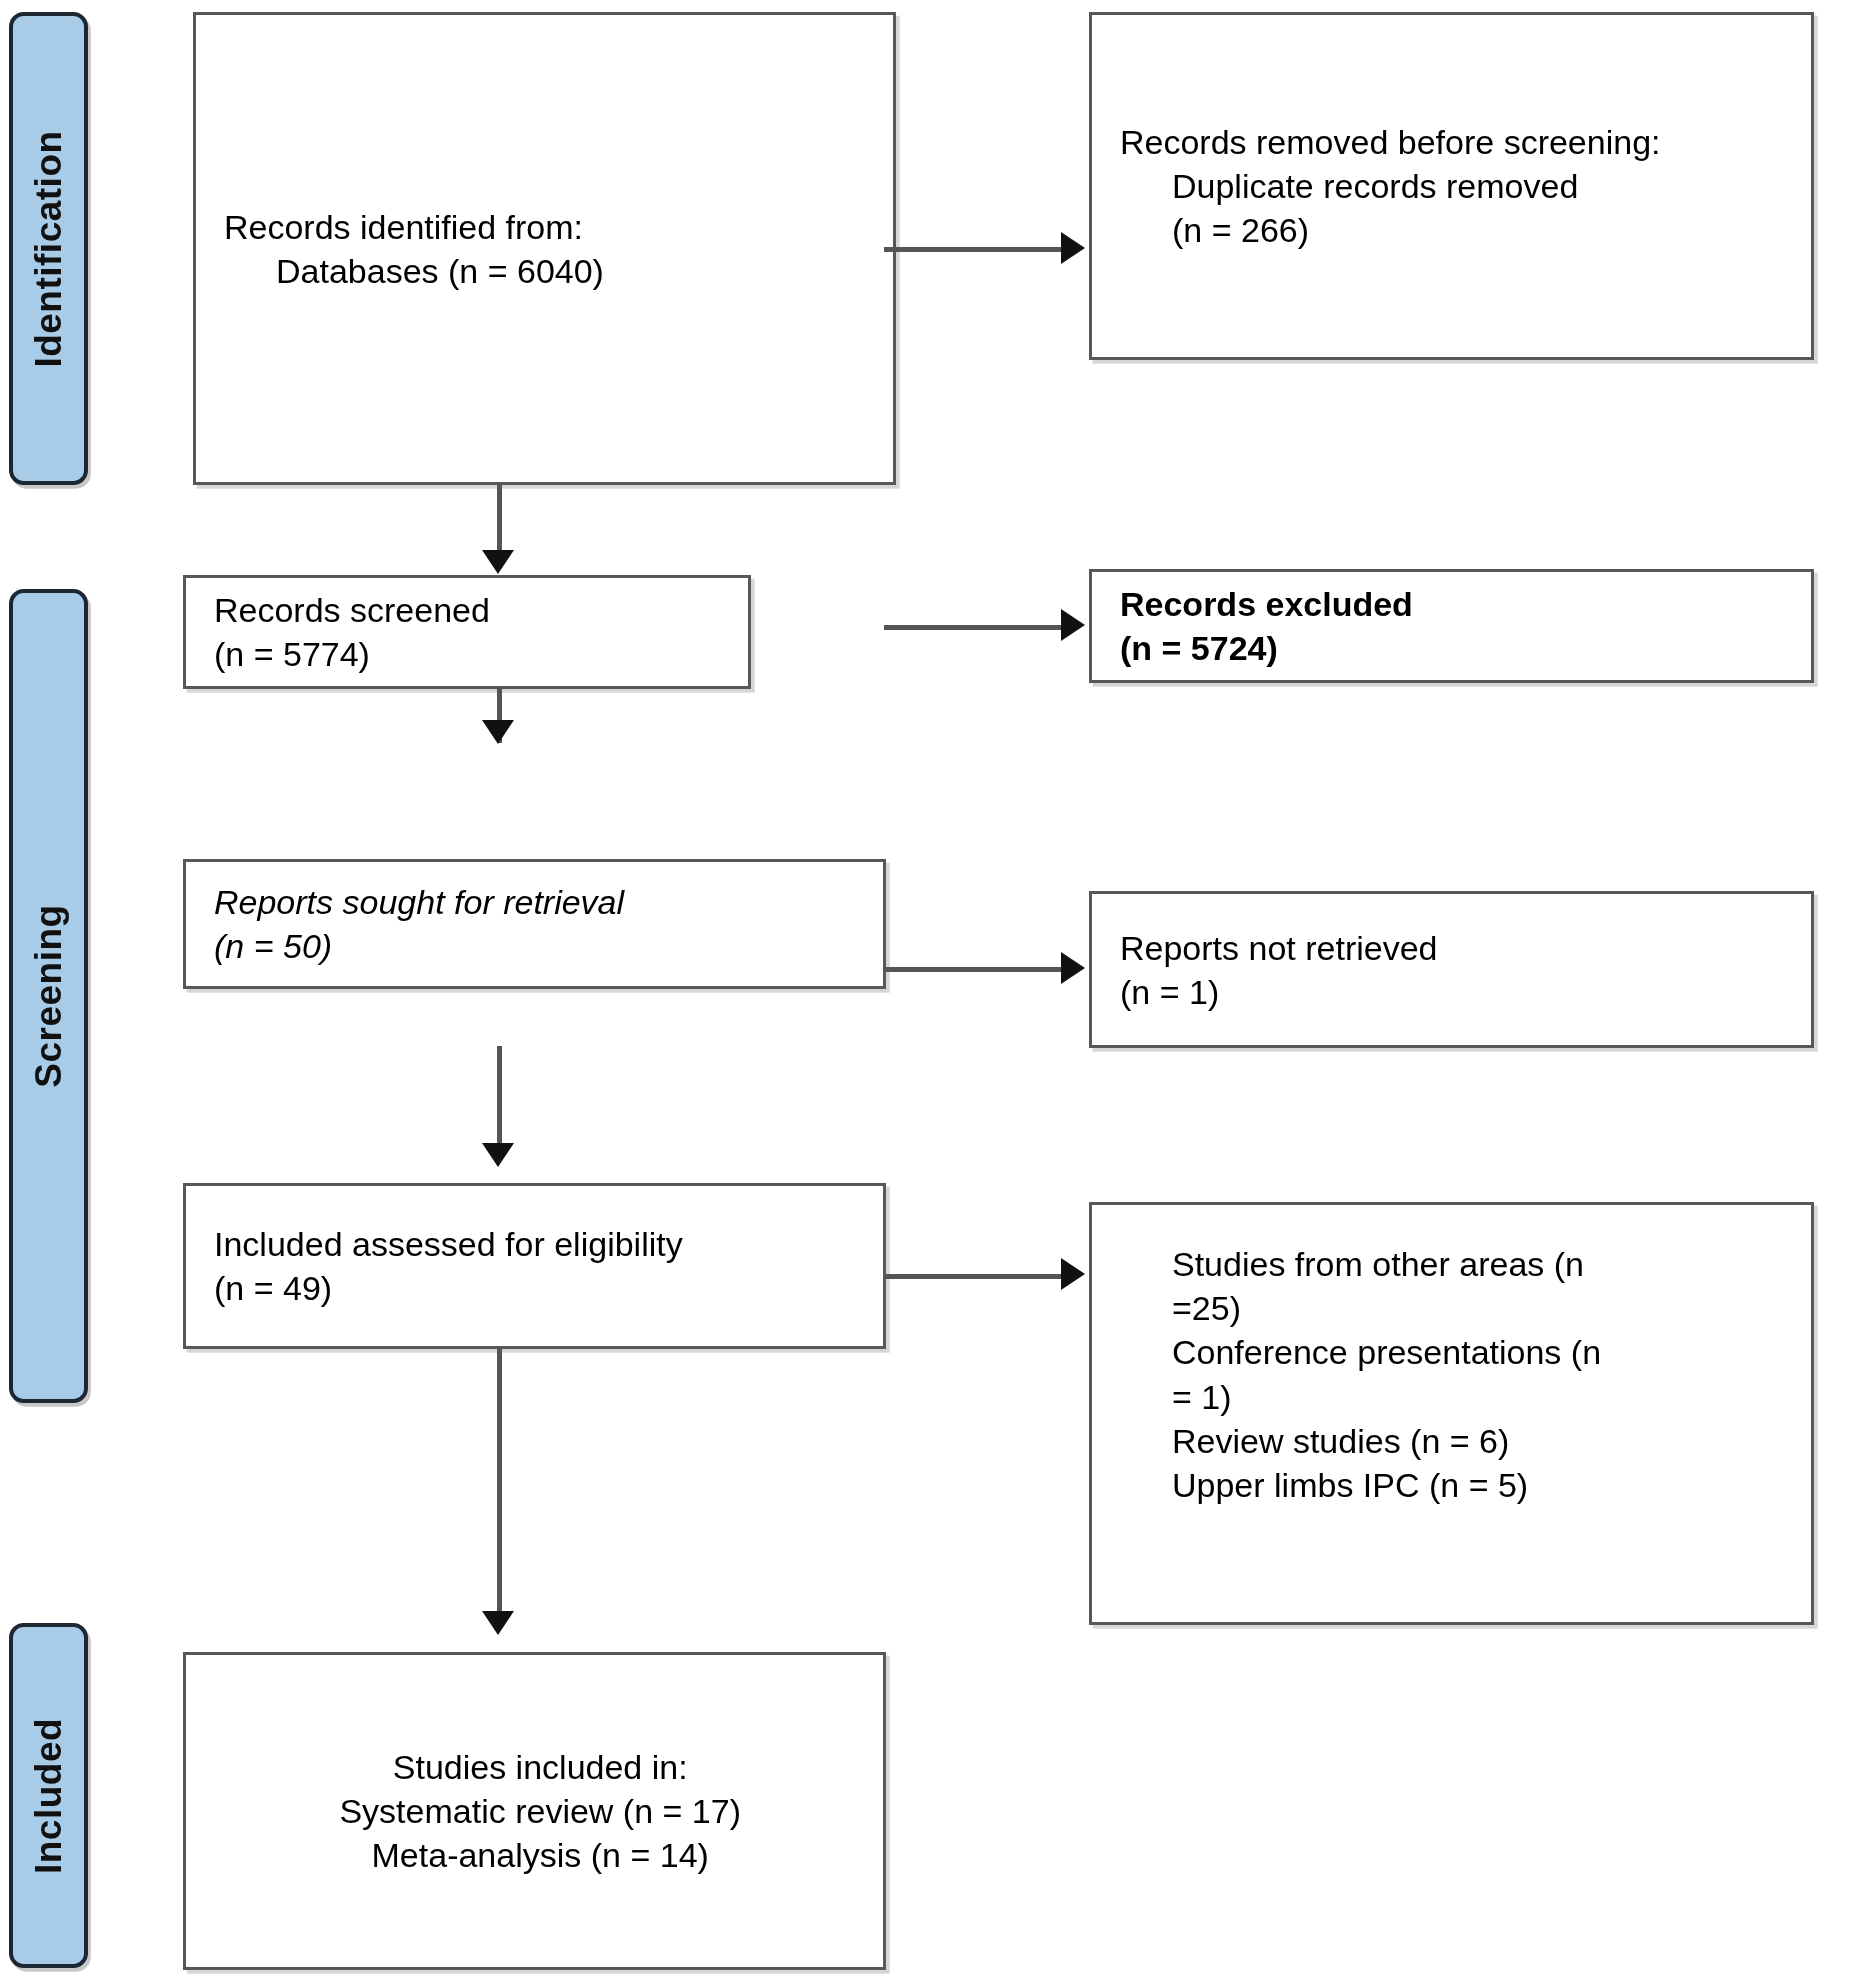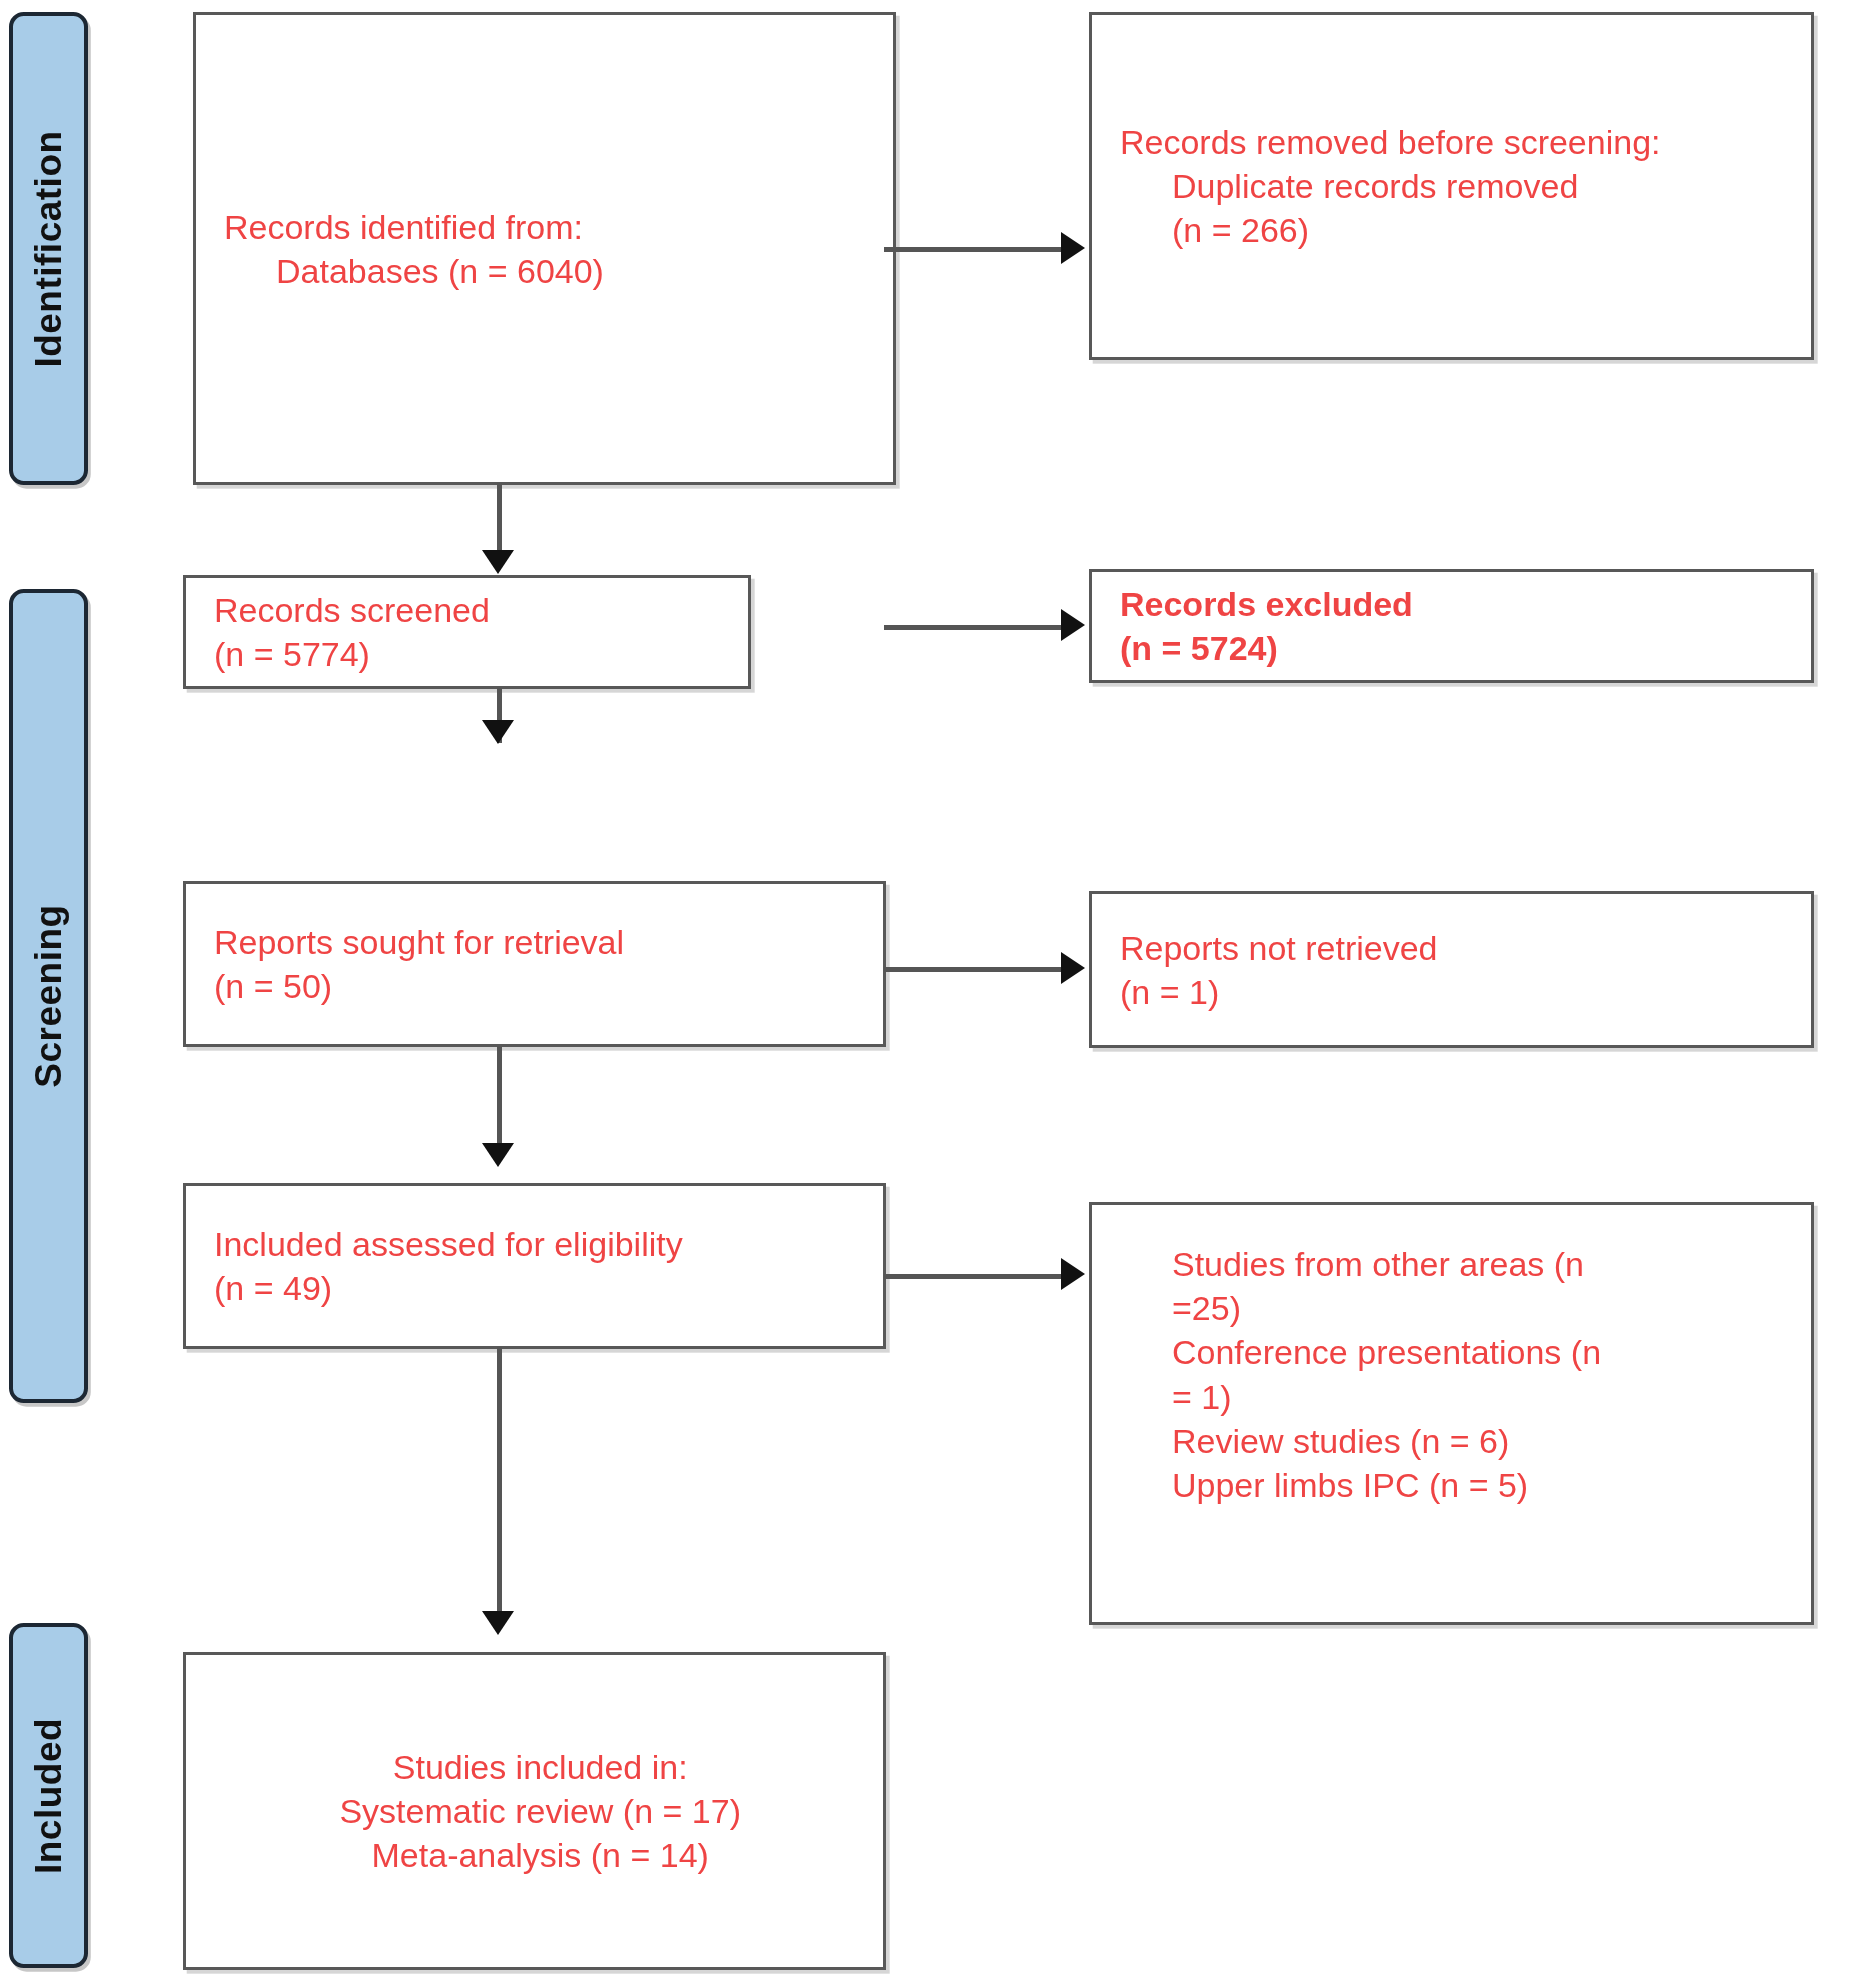--- a/index.html
+++ b/index.html
@@ -48,21 +48,21 @@
     box-shadow: 3.7px 3.7px 0 rgba(0,0,0,0.16);
   }
   .box-inner {
     position: absolute;
     left: 28px;
     right: 16.6px;
     top: 50%;
     transform: translateY(-50%);
     font-size: 34px;
     line-height: 1.30;
-    color: #ef4444;
+    color: #000000;
   }
   .box-inner.top-align {
     top: 0;
     transform: none;
     padding-top: 37px;
   }
   .line { display: block; white-space: pre-wrap; }
   .line.indent { padding-left: 52px; }
 
   
@@ -142,21 +142,21 @@
       <span class="line">(n = 5724)</span>
     </div>
   </div>
 
   <div class="h-line" style="left:884px; top:625px; width:179px;"></div>
   <div class="h-arrow" style="left:1061px; top:609px;"></div>
 
   <div class="v-line" style="left:497px; top:688px; width:4.6px; height:55px;"></div>
   <div class="v-arrow" style="left:482px; top:720px;"></div>
 
-  <div class="box" style="left:183px; top:881px; width:703px; height:166px;">
+  <div class="box" style="left:183px; top:859px; width:703px; height:130px;font-style:italic;">
     <div class="box-inner">
       <span class="line">Reports sought for retrieval</span>
       <span class="line">(n = 50)</span>
     </div>
   </div>
 
   <div class="box" style="left:1089px; top:891px; width:725px; height:157px;">
     <div class="box-inner">
       <span class="line">Reports not retrieved</span>
       <span class="line">(n = 1)</span>

